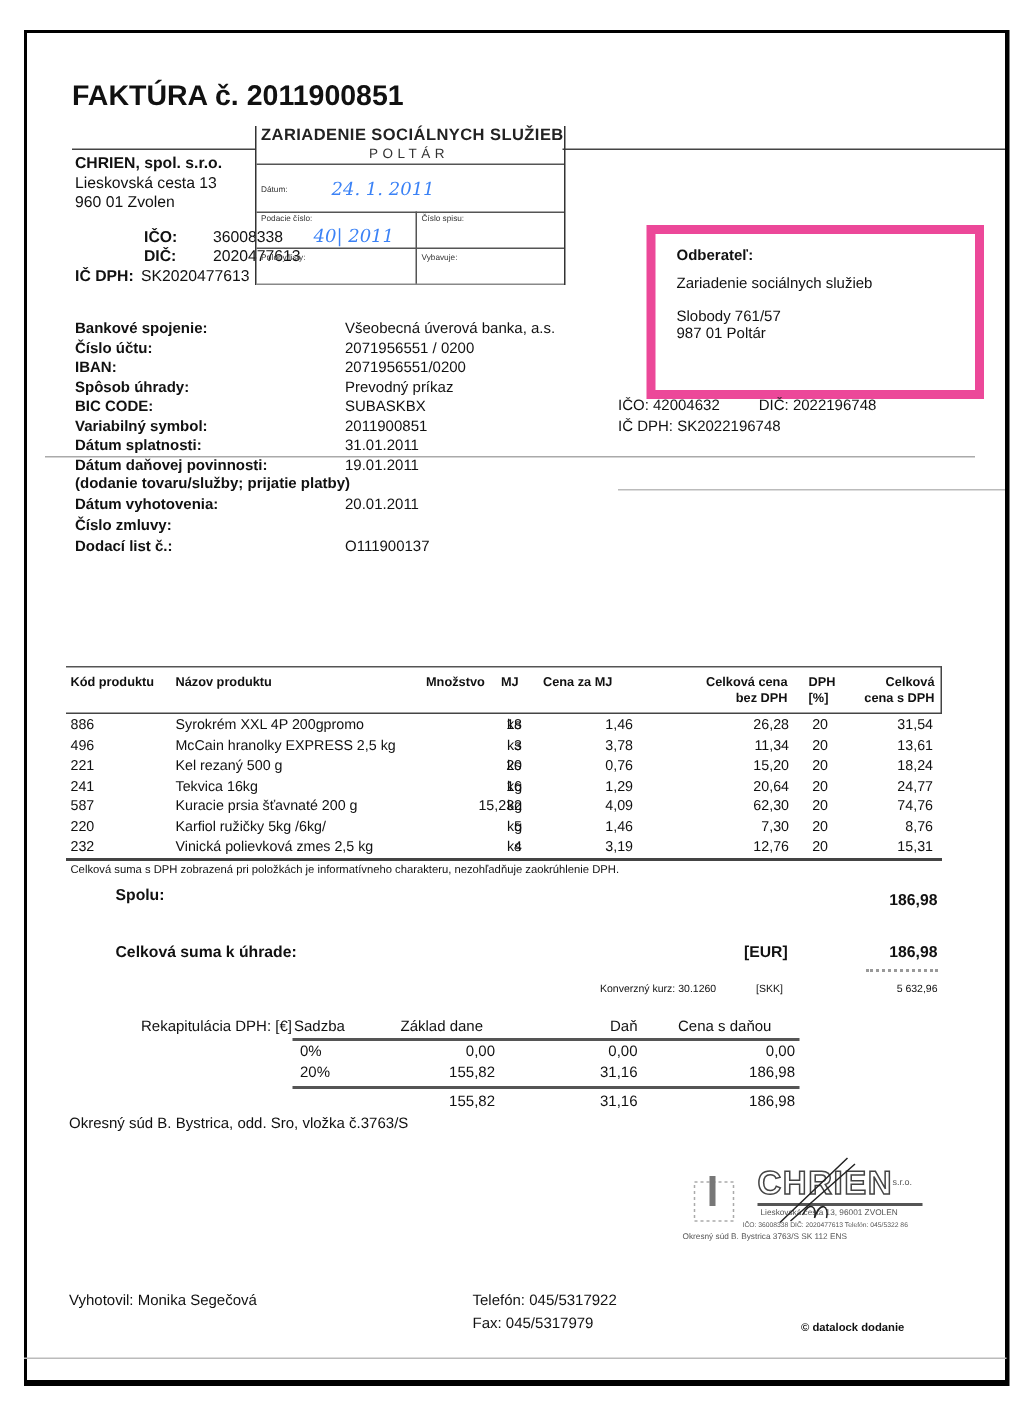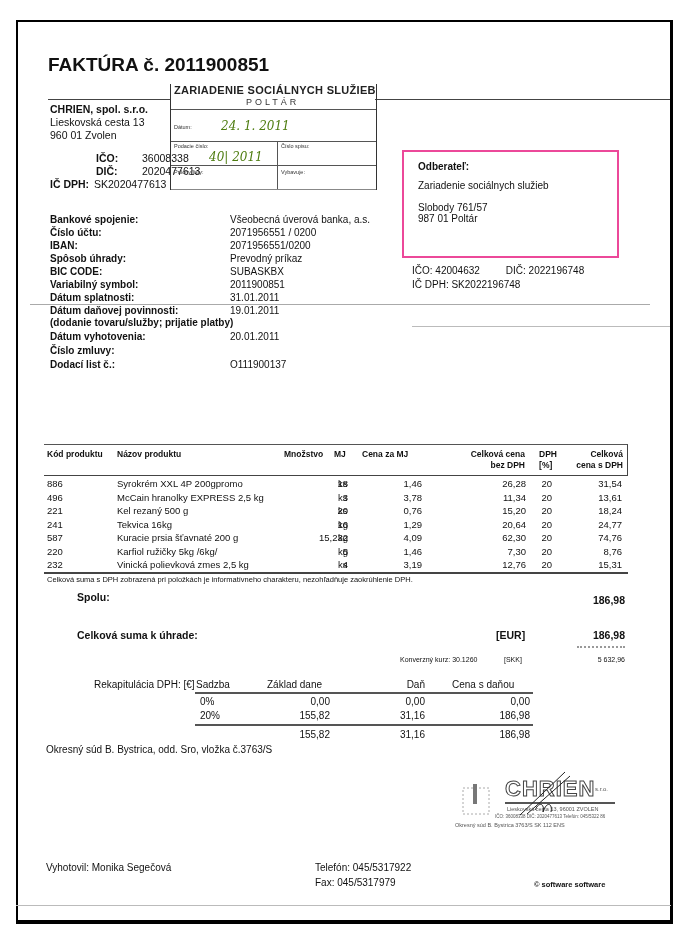--- a/index.html
+++ b/index.html
@@ -13,23 +13,23 @@
   .ids{left:50px;top:152px;font-size:10.5px;line-height:13px;}
   .ids .lbl{display:inline-block;width:40px;font-weight:bold;padding-left:46px;}
   .ids .lbl2{display:inline-block;width:44px;font-weight:bold;}
   
   .stamp{position:absolute;left:170px;top:84px;width:205px;height:106px;border-left:1.5px solid #333;border-right:1.5px solid #333;font-size:6px;color:#333;}
   .stamp .t1{position:absolute;left:3px;top:0px;font-size:11px;font-weight:bold;letter-spacing:0.3px;color:#222;}
   .stamp .t2{position:absolute;left:75px;top:13px;font-size:9px;letter-spacing:3px;color:#333;}
   .stamp .sl{position:absolute;left:0;right:0;height:1px;background:#555;}
   .stamp .vl{position:absolute;width:1px;background:#555;}
   .stamp .cell{position:absolute;font-size:5.5px;}
-  .stamp .hw{position:absolute;font-family:"DejaVu Serif",serif;font-style:italic;font-size:12px;color:#4d7c0f;}
-  
-  .buyer{position:absolute;left:402px;top:150px;width:213px;height:104px;border:2px solid #ec4899;font-size:10px;}
+  .stamp .hw{position:absolute;font-family:"DejaVu Serif",serif;font-style:italic;font-size:12px;color:#3b82f6;}
+  
+  .buyer{position:absolute;left:431px;top:150px;width:213px;height:104px;border:6px solid #ec4899;font-size:10px;}
   .buyer .p{position:absolute;left:14px;white-space:nowrap;}
   .buyer-ids{left:412px;top:264px;font-size:10px;line-height:14px;}
   
   .info{position:absolute;left:50px;top:214px;font-size:10px;}
   .info .row{position:relative;height:13px;}
   .info .k{position:absolute;left:0;font-weight:bold;white-space:nowrap;}
   .info .v{position:absolute;left:180px;white-space:nowrap;}
   
   .tbl{position:absolute;left:44px;top:444px;width:584px;}
   .thead{position:relative;height:30px;border-top:1px solid #555;border-bottom:1.5px solid #444;border-right:1px solid #444;font-size:8.5px;font-weight:bold;}
@@ -293,14 +293,14 @@
   </svg>
   <svg style="position:absolute;left:0;top:6px" width="40" height="38">
     <rect x="8" y="6" width="26" height="26" fill="none" stroke="#aaa" stroke-dasharray="2,2"></rect>
     <rect x="18" y="2" width="4" height="20" fill="#777"></rect>
   </svg>
 </div>
 
 <div class="abs footer" style="left:46px;top:862px">Vyhotovil: Monika Segečová</div>
 <div class="abs footer" style="left:315px;top:862px">Telefón: 045/5317922</div>
 <div class="abs footer" style="left:315px;top:877px">Fax: 045/5317979</div>
-<div class="abs" style="left:534px;top:880px;font-size:7.5px;font-weight:bold">© software  software</div>
+<div class="abs" style="left:534px;top:880px;font-size:7.5px;font-weight:bold">© datalock  dodanie</div>
 <div class="hline" style="left:16px;top:905px;width:655px;background:#bbb"></div>
 
 </body></html>

